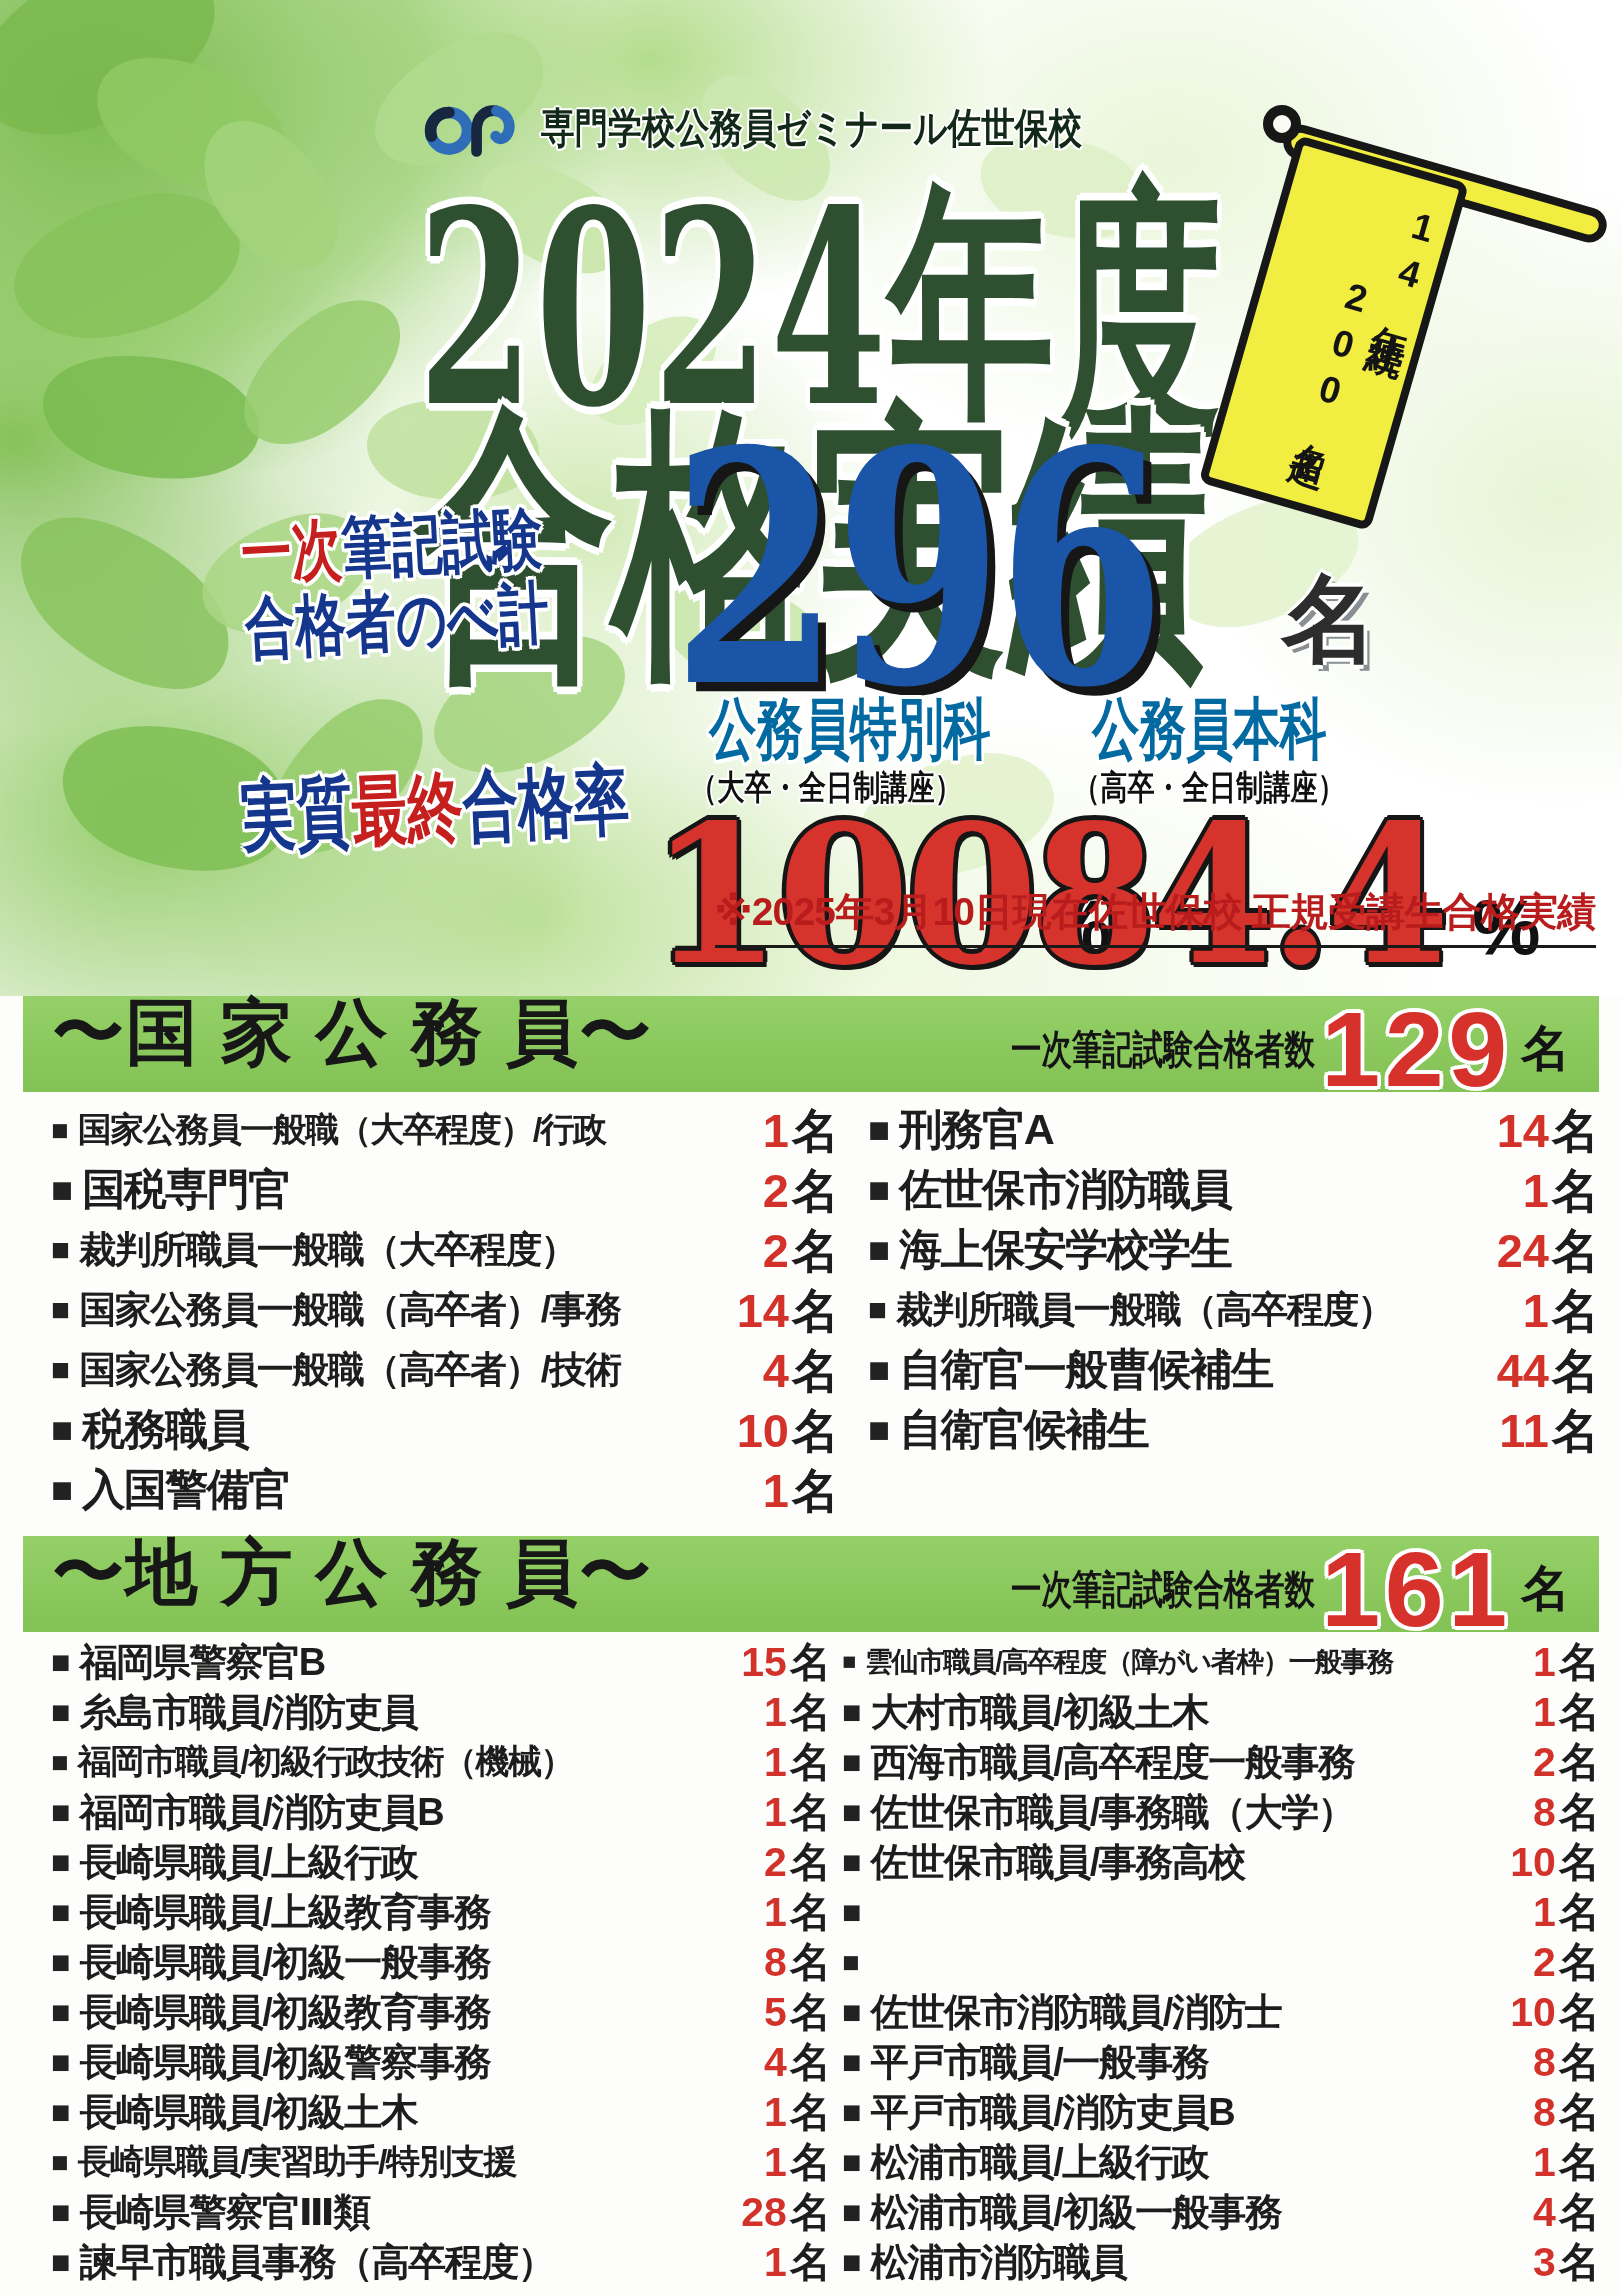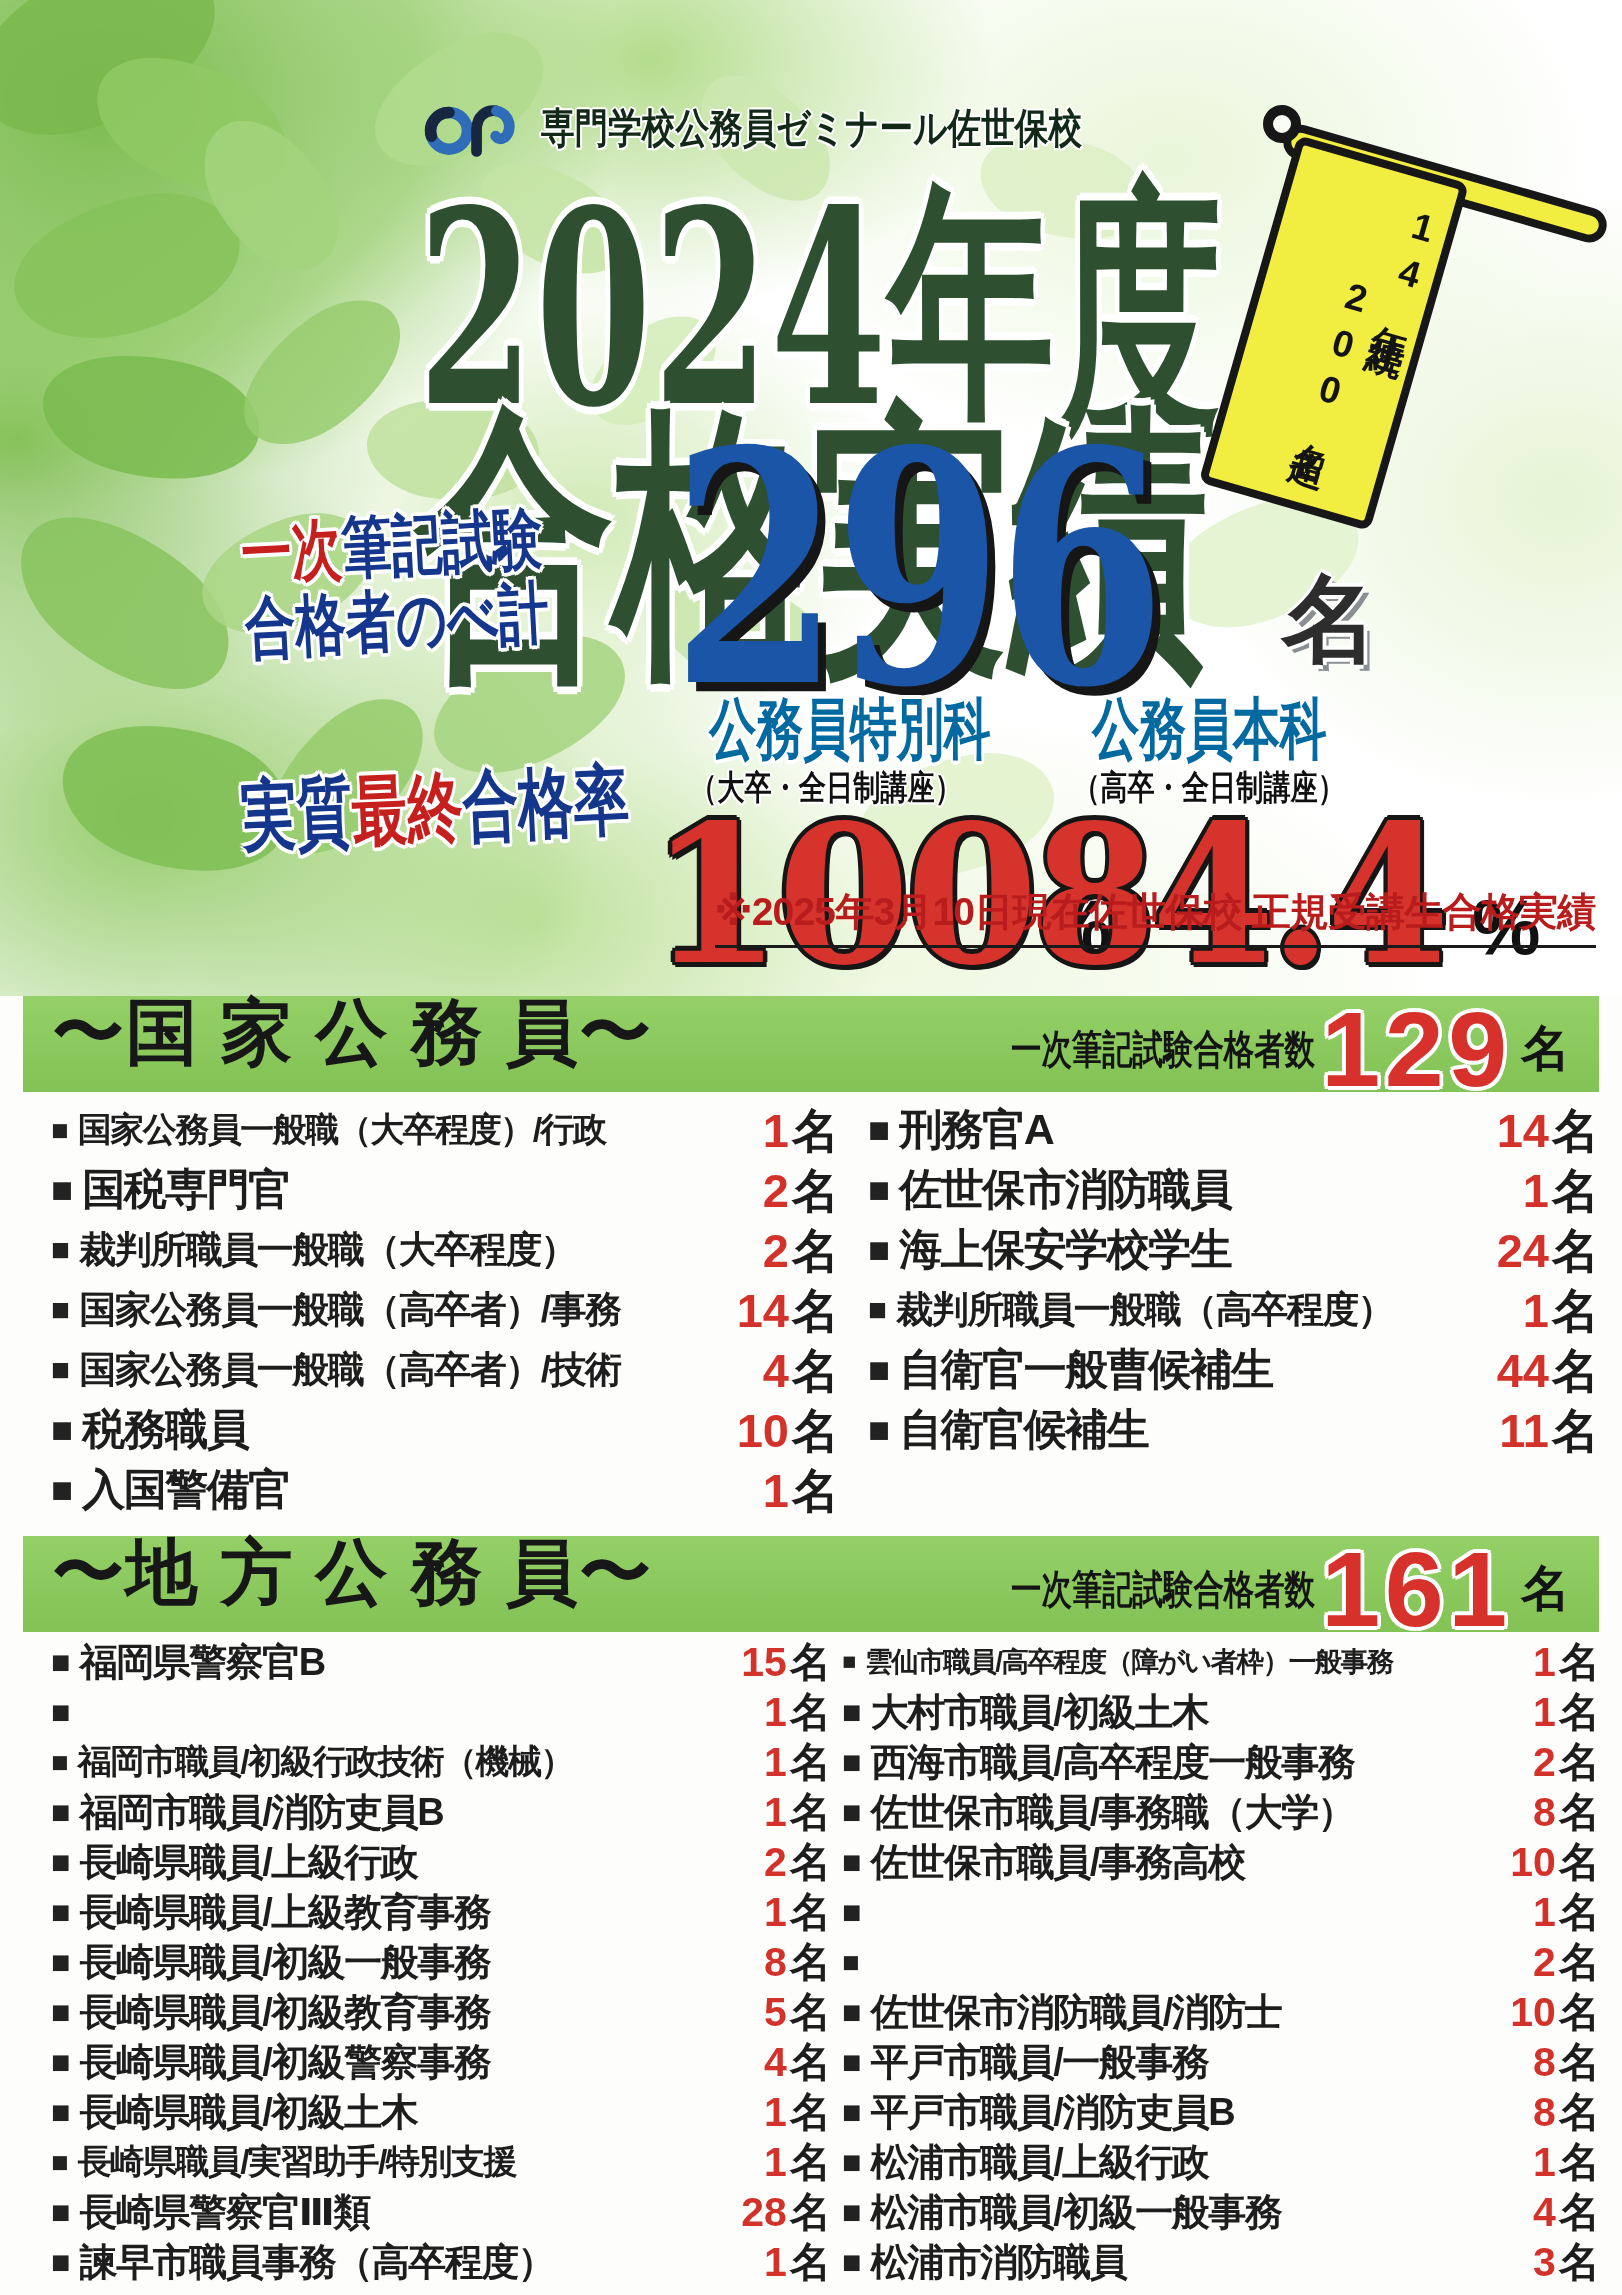--- a/index.html
+++ b/index.html
@@ -318,20 +318,21 @@
 </div>
 <div class="sec" id="sec-local">
   <div class="col" id="loc-col0">
       <div class="row">
         <span class="bullet">■</span>
         <span class="nm">福岡県警察官B</span>
         <span class="ct"><span class="num">15</span><span class="u">名</span></span>
       </div>
       <div class="row">
         <span class="bullet">■</span>
+        <span class="nm">糸島市職員/消防吏員</span>
         <span class="ct"><span class="num">1</span><span class="u">名</span></span>
       </div>
       <div class="row sm">
         <span class="bullet">■</span>
         <span class="nm">福岡市職員/初級行政技術（機械）</span>
         <span class="ct"><span class="num">1</span><span class="u">名</span></span>
       </div>
       <div class="row">
         <span class="bullet">■</span>
         <span class="nm">福岡市職員/消防吏員B</span>

